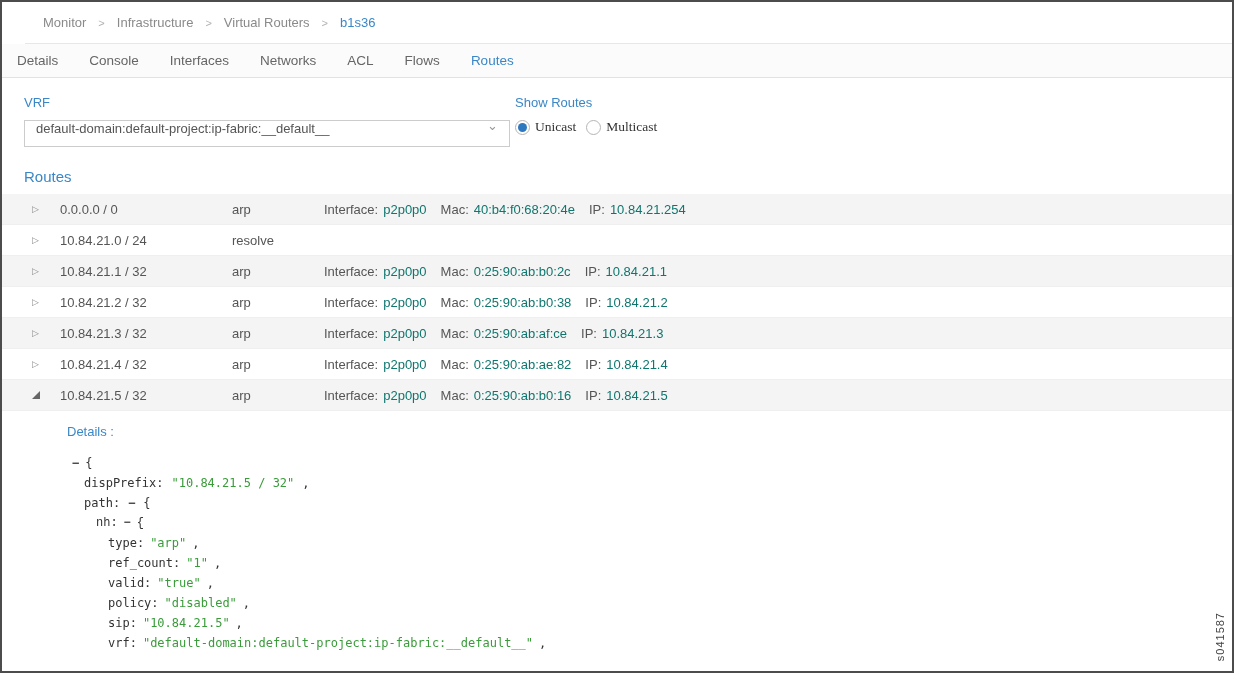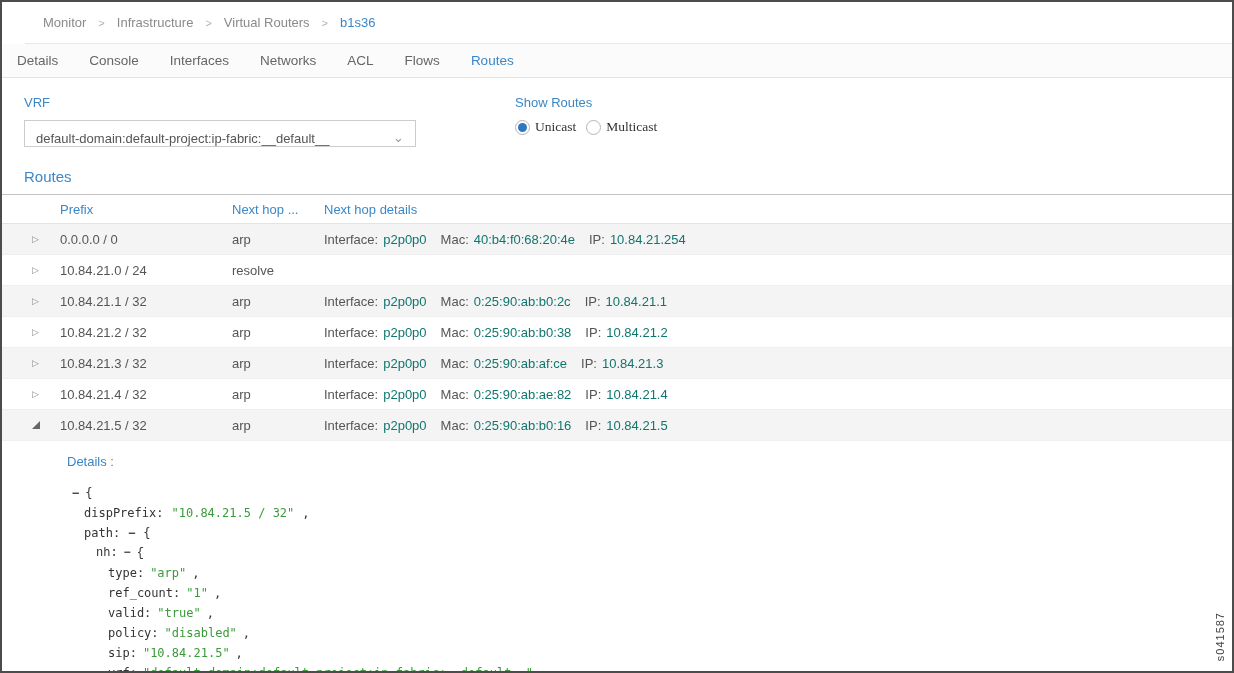--- a/index.html
+++ b/index.html
@@ -24,22 +24,22 @@
     padding:0 15px; background:#fbfbfb; border-bottom:1px solid #e2e2e2;
     font-size:13.5px; color:#666;
   }
   .tab { cursor:pointer;text-align:center; }
   .tab.active { color:#3a87c8; }
   
   .controls { display:flex; padding:17px 22px 0 22px; }
   .field-label { color:#3a87c8; font-size:13px; }
   .vrf-group { width:454px; }
   .vrf-select {
-    margin-top:10px; height:27px; width:392px; border:1px solid #ccc;
-    background:#fff; display:flex; align-items:flex-end; justify-content:space-between;
+    margin-top:10px; height:27px; width:486px; border:1px solid #ccc;
+    background:#fff; display:flex; align-items:flex-start; justify-content:space-between;
     padding:0 11px; font-size:13px; color:#555; cursor:pointer;
   }
   .vrf-chevron { color:#999; font-size:13px; line-height:1; transform:translateY(-2px); }
   .show-routes-group { margin-left:37px; }
   .radio-row { display:flex; align-items:center; margin-top:9px; font-size:13.5px; color:#333;font-family:Liberation Serif, serif; }
   .radio { width:15px; height:15px; border-radius:50%; border:1px solid #b5b5b5; background:#fff;
     display:inline-flex; align-items:center; justify-content:center; margin-right:5px; cursor:pointer; }
   .radio .dot { width:9px; height:9px; border-radius:50%; background:transparent; }
   .radio.checked .dot { background:#2d78bf; }
   .radio-label { margin-right:10px; }
@@ -124,26 +124,20 @@
         <span class="radio">
             <span class="dot"></span>
           </span>
         <span class="radio-label">Multicast</span>
       </div>
     </div>
   </div>
 
   <div class="routes-title">Routes</div>
 
-  <div class="thead">
-    <div class="cell-caret"></div>
-    <div class="cell-prefix">Prefix</div>
-    <div class="cell-nh">Next hop ...</div>
-    <div class="cell-details">Next hop details</div>
-  </div>
 
   <div class="trow alt">
     <div class="cell-caret">
         <span class="caret">▷</span>
       </div>
     <div class="cell-prefix">0.0.0.0 / 0</div>
     <div class="cell-nh">arp</div>
     <div class="cell-details">
       <span class="dpair">
           <span class="dlabel">Interface:</span>

